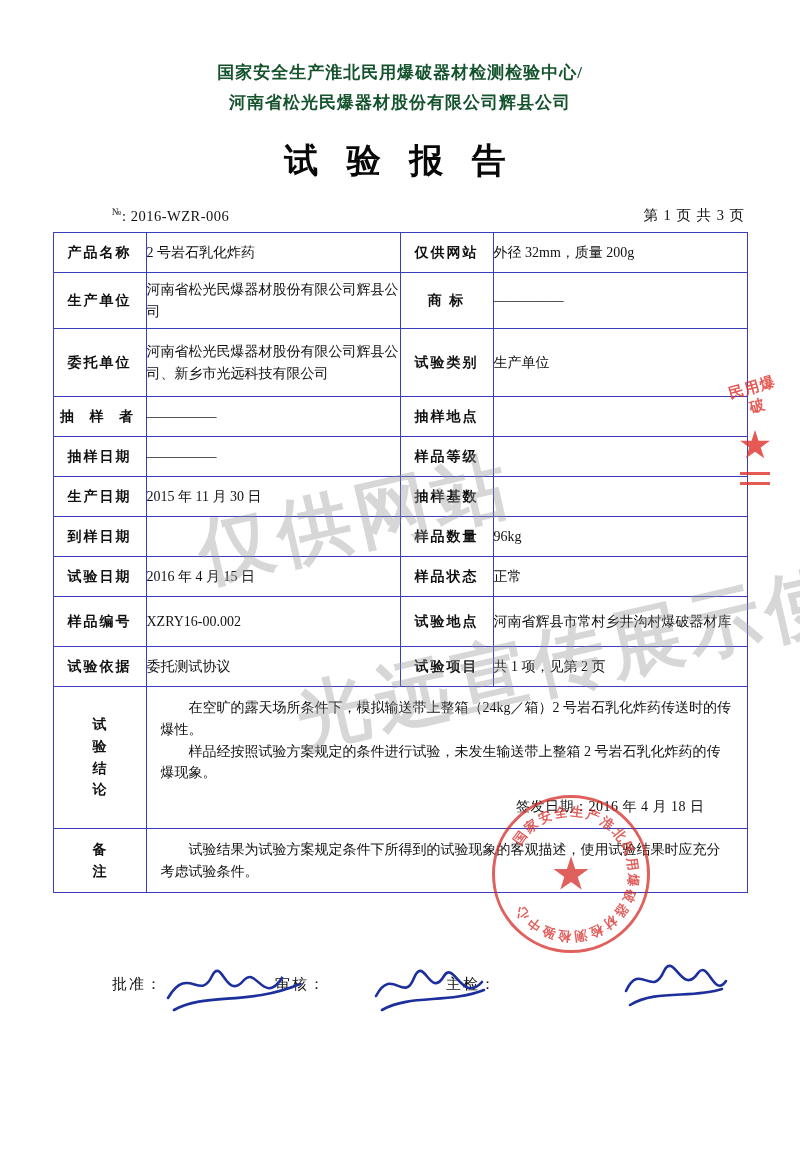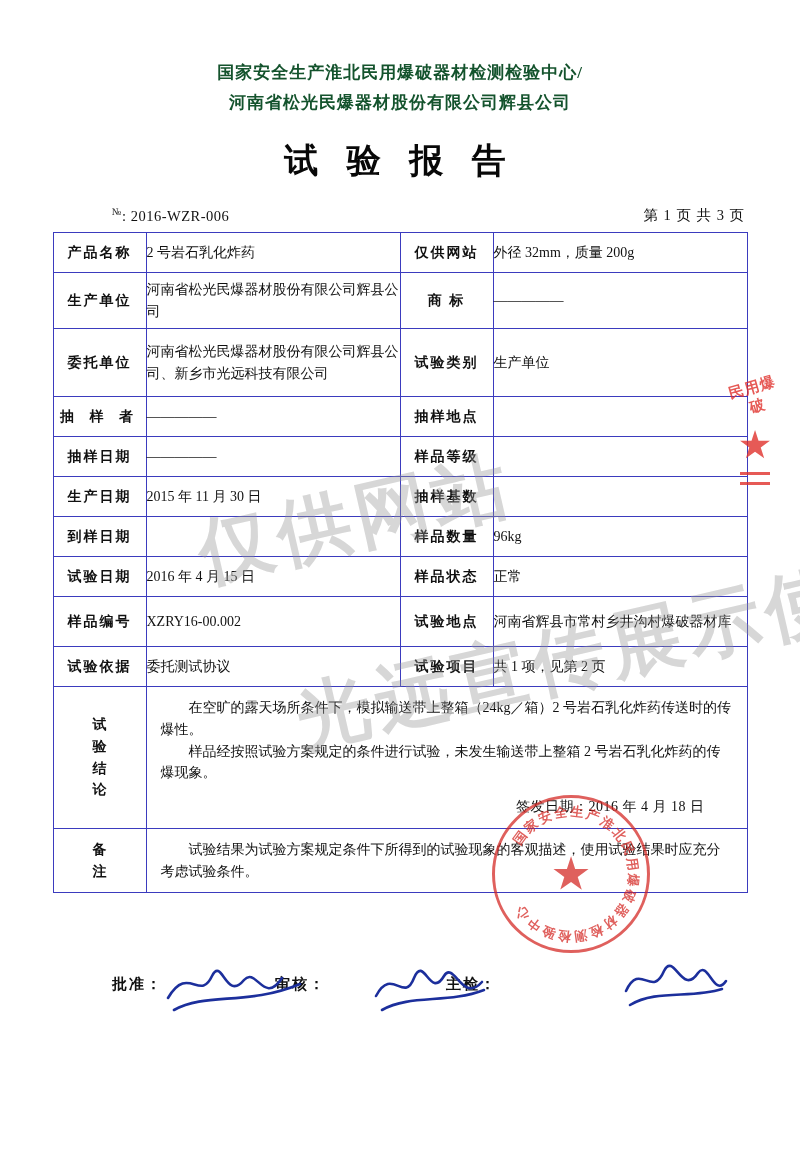--- a/index.html
+++ b/index.html
@@ -108,21 +108,21 @@
     line-height:28px;
   }
   .remark p{margin:0;text-indent:2em;}
   
   .footer{
     position:absolute;
     left:0;right:0;
     top:975px;
     display:flex;
     font-size:15px;
-    font-weight:bold;
+    font-weight:normal;
     letter-spacing:2px;
   }
   .fsig{position:relative;}
   .fsig .lab{display:inline-block;}
   .f1{margin-left:112px;}
   .f2{margin-left:112px;}
   .f3{margin-left:120px;}
   
   .scrawl{
     position:absolute;

